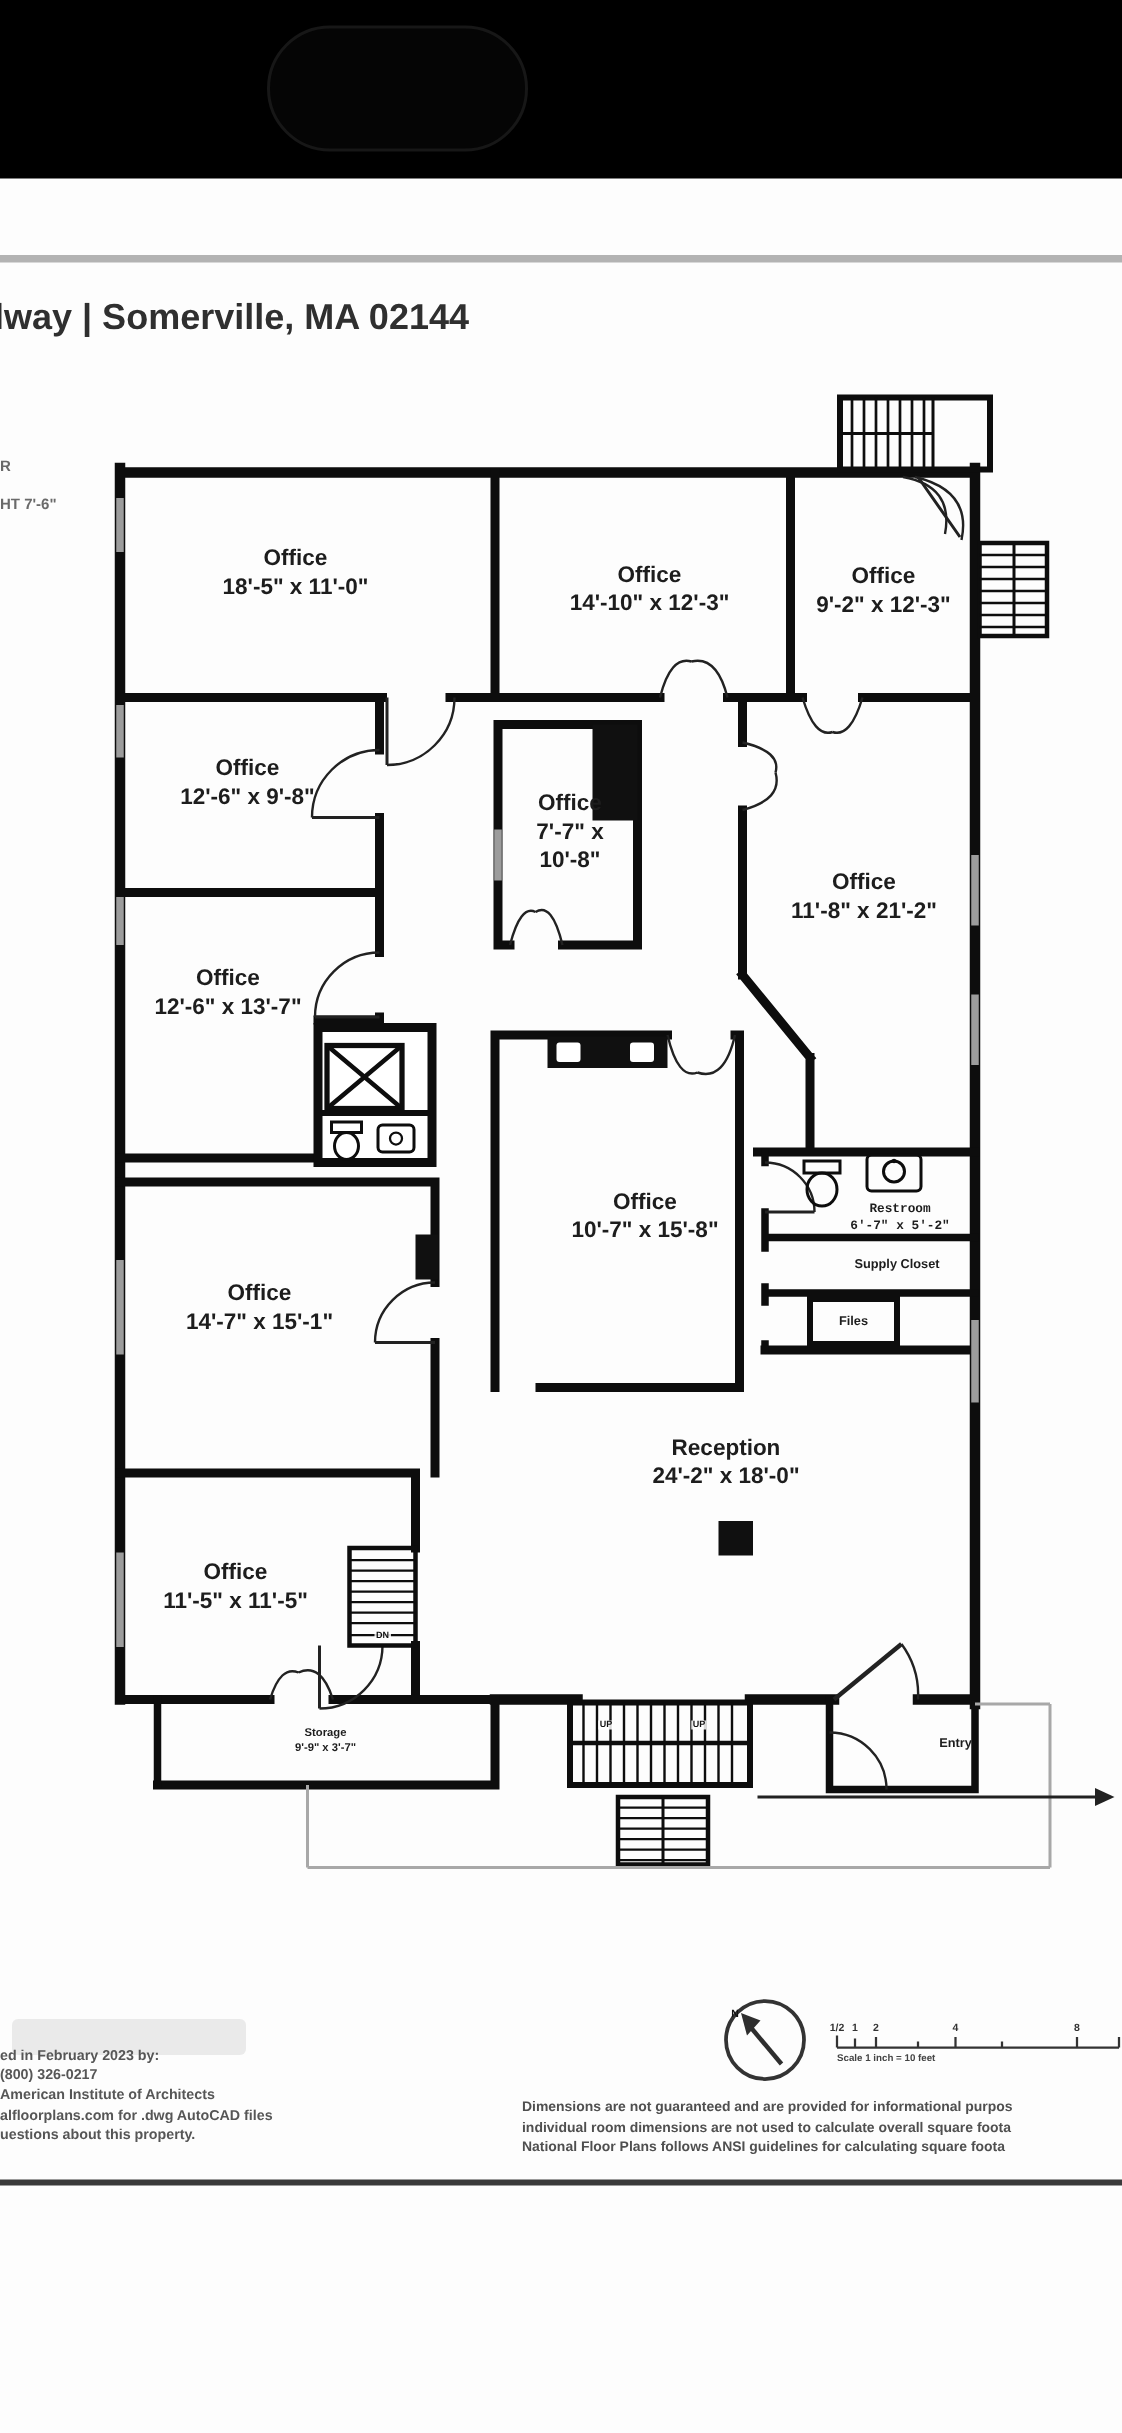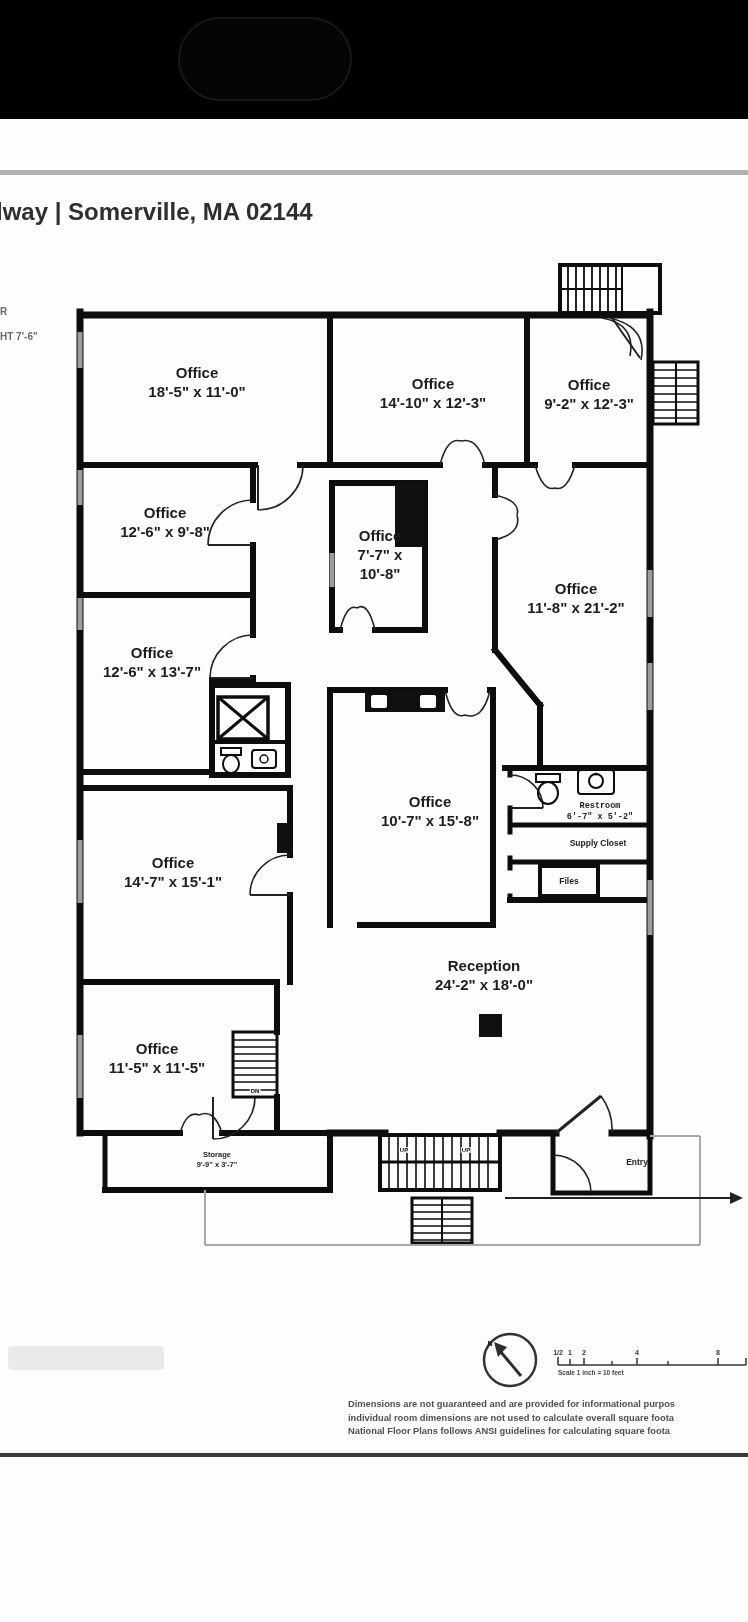--- a/index.html
+++ b/index.html
@@ -250,20 +250,27 @@
     <span class="rl">Entry</span>
   </div>
 
   <div class="tiny-label" style="left:404px;top:1150px;">UP</div>
   <div class="tiny-label" style="left:466px;top:1150px;">UP</div>
   <div class="tiny-label" style="left:255px;top:1091px;">DN</div>
   <div class="tiny-label" style="left:490px;top:1343px;font-size:7px;background:none;">N</div>
 
 
   <div class="f-blob"></div>
+  <div class="f-left">
+    <div>ed in February 2023 by:</div>
+    <div>(800) 326-0217</div>
+    <div>American Institute of Architects</div>
+    <div>alfloorplans.com for .dwg AutoCAD files</div>
+    <div>uestions about this property.</div>
+  </div>
 
   <div class="scale-tick" style="left:558px;top:1356px;">1/2</div>
   <div class="scale-tick" style="left:570px;top:1356px;">1</div>
   <div class="scale-tick" style="left:584px;top:1356px;">2</div>
   <div class="scale-tick" style="left:637px;top:1356px;">4</div>
   <div class="scale-tick" style="left:718px;top:1356px;">8</div>
   <div class="scale-caption">Scale 1 inch = 10 feet</div>
 
   <div class="f-right">
     <div>Dimensions are not guaranteed and are provided for informational purpos</div>

